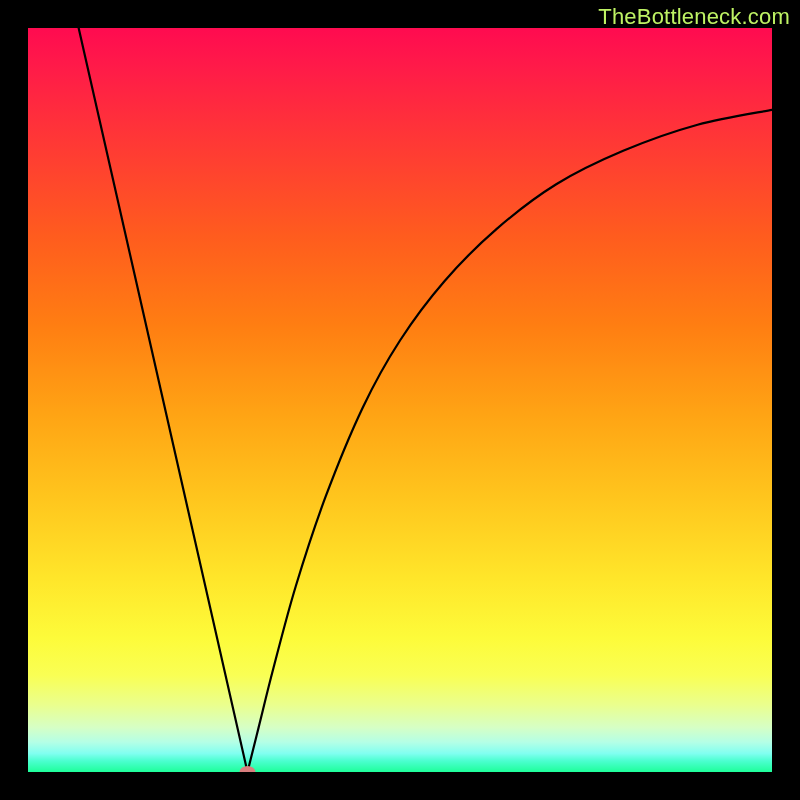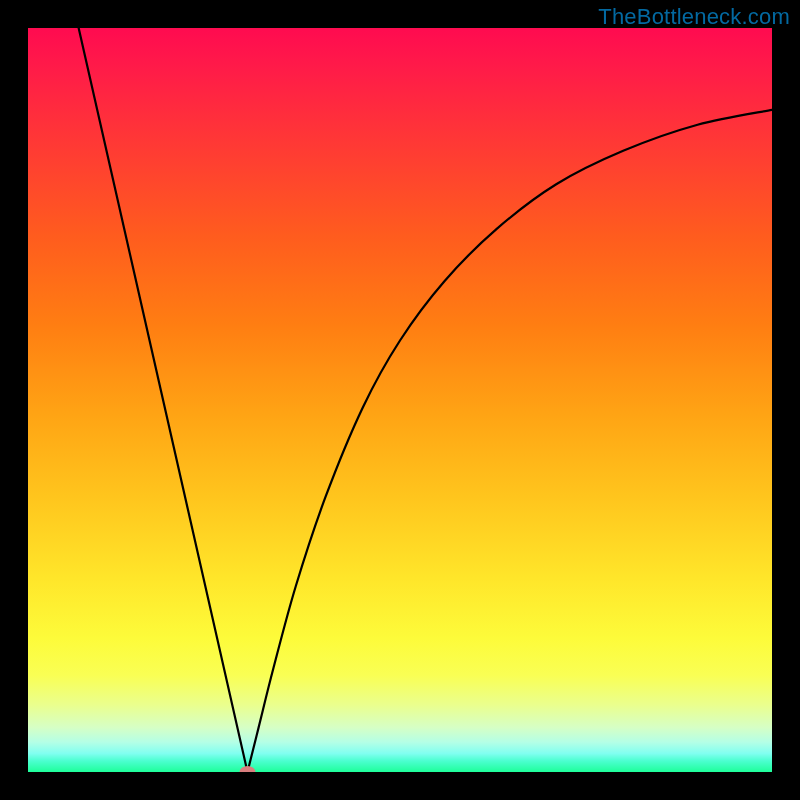--- a/index.html
+++ b/index.html
@@ -54,21 +54,21 @@
   .min-dot {
     fill: #d97e7e;
     stroke: none;
   }
   .watermark {
     position: absolute;
     top: 4px;
     right: 10px;
     font-family: Arial, Helvetica, sans-serif;
     font-size: 22px;
-    color: #0369a1;
+    color: #bef264;
     letter-spacing: 0.2px;
     user-select: none;
   }
 </style>
 </head>
 <body>
 
 <div class="outer">
   <div class="watermark">TheBottleneck.com</div>
   <div class="plot-area">

